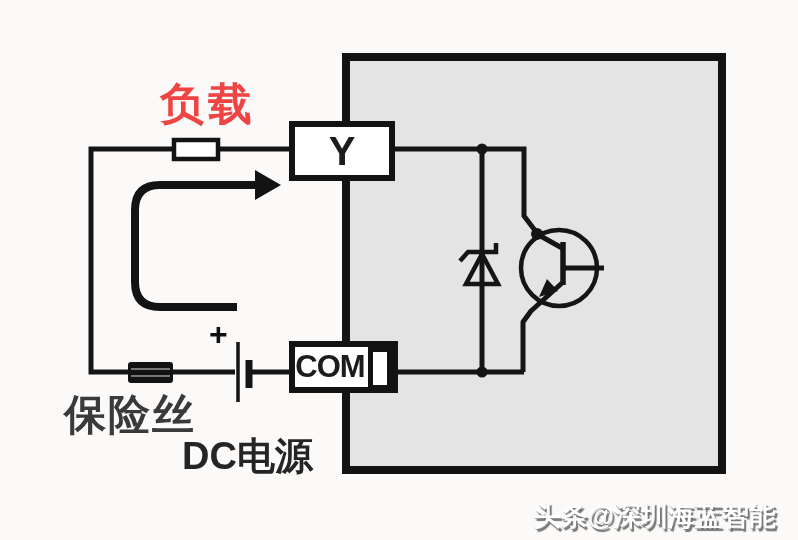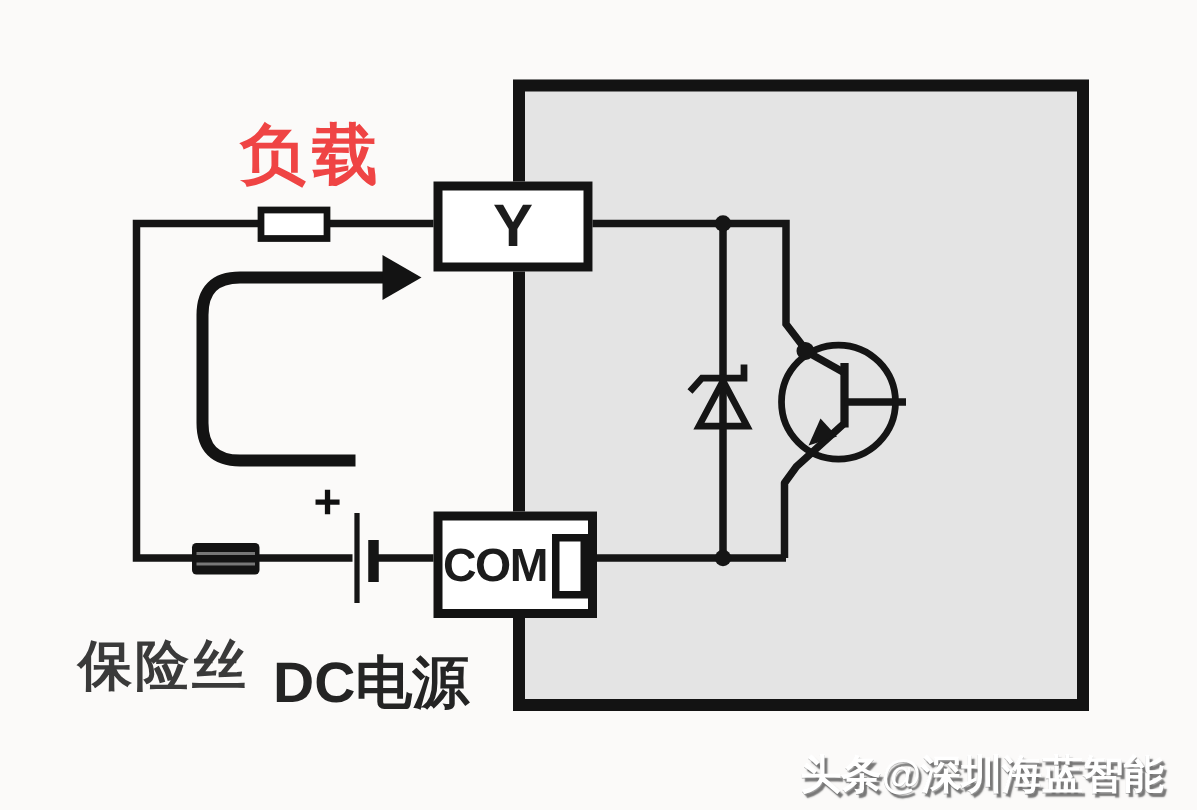--- a/index.html
+++ b/index.html
@@ -11,32 +11,32 @@
   .plc-box{
     position:absolute;left:342px;top:53px;width:384px;height:421px;
     box-sizing:border-box;border:8px solid #131313;background:#e4e4e4;
   }
   .terminal{
     position:absolute;box-sizing:border-box;border:6px solid #131313;background:#ffffff;
     display:flex;align-items:center;justify-content:center;
     color:#1c1c1c;font-weight:bold;
   }
   .terminal.y{left:289px;top:121px;width:106px;height:60px;font-size:40px;}
-  .terminal.com{left:289px;top:341px;width:109px;height:71px;font-size:31px;letter-spacing:-1px;}
+  .terminal.com{left:289px;top:341px;width:109px;height:52px;font-size:31px;letter-spacing:-1px;}
   .com-glyph{
     display:inline-block;width:14px;height:33px;border:5px solid #131313;
     margin-left:3px;margin-top:2px;
   }
   .svg-layer{position:absolute;left:0;top:0;z-index:3;}
   .label{
     position:absolute;color:#ef4444;font-weight:bold;z-index:4;white-space:nowrap;
     line-height:1;
   }
   .label.load{left:160px;top:82px;font-size:44px;letter-spacing:4px;}
-  .label.fuse{left:52px;top:394px;font-size:36px;letter-spacing:2px;color:#3a3a3a;margin-top:32px;}
+  .label.fuse{left:64px;top:394px;font-size:42px;letter-spacing:2px;color:#3a3a3a;}
   .label.dc{left:182px;top:437px;font-size:38px;color:#242424;}
   .label.plus{left:209px;top:318px;font-size:32px;color:#101010;}
   .watermark{
     position:absolute;right:22px;top:498px;z-index:5;
     font-size:27px;font-weight:bold;color:#ffffff;white-space:nowrap;
     text-shadow:2px 3px 1px rgba(95,95,95,0.85), 0 1px 0 rgba(150,150,150,0.6);
   }
 </style>
 </head>
 <body>

